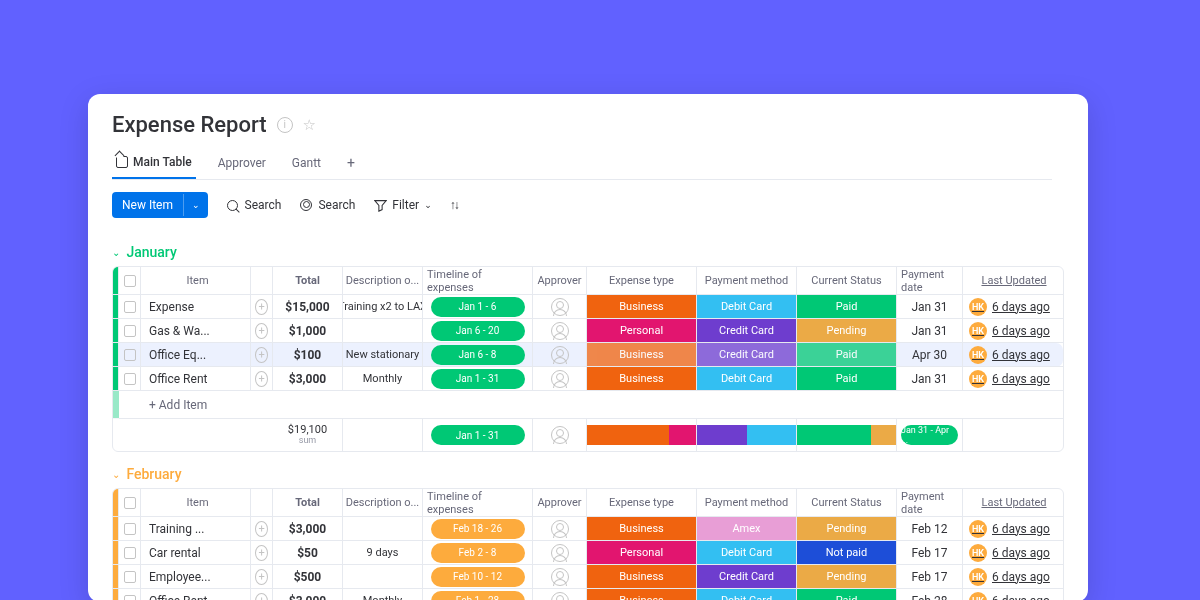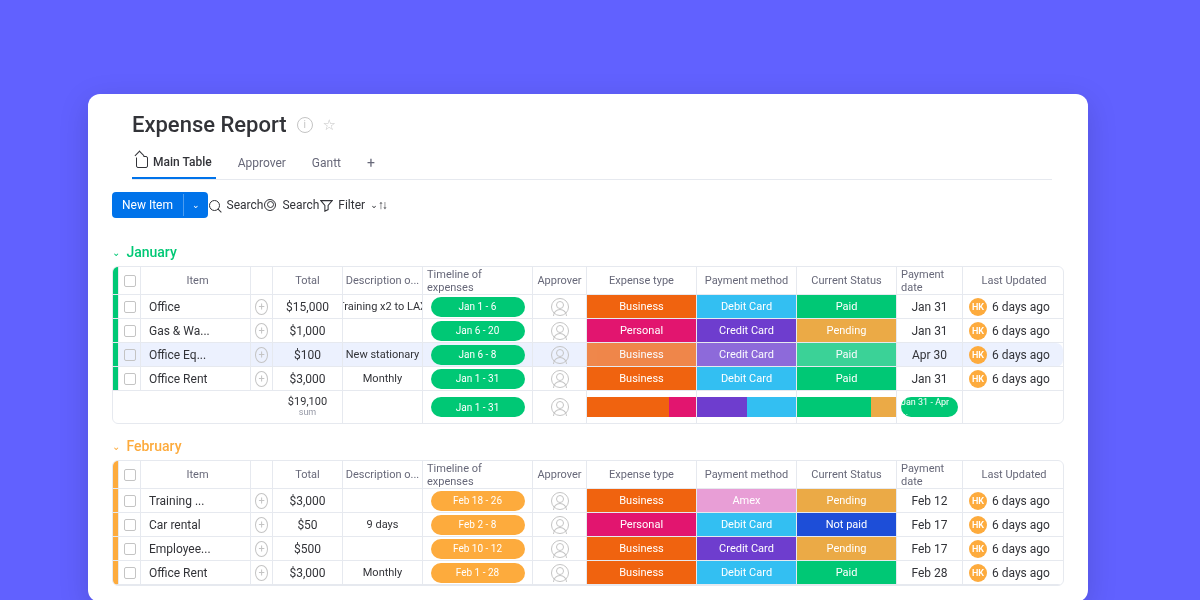--- a/index.html
+++ b/index.html
@@ -1,29 +1,29 @@
 <!DOCTYPE html>
 <html><head>
 <meta charset="utf-8">
 <style>
 * { box-sizing: border-box; margin: 0; padding: 0; }
 body { background: #6161ff; font-family: -apple-system, BlinkMacSystemFont, "Segoe UI", Roboto, sans-serif; overflow: hidden; }
 .board-window { position: absolute; top: 94px; left: 88px; width: 1000px; height: 508px; background: #fff; border-radius: 12px; overflow: hidden; box-shadow: 0 8px 30px rgba(0,0,0,0.15); }
-.header { padding: 18px 36px 0 24px; margin-left: 20px; }
+.header { padding: 18px 36px 0 24px; }
 .title-row { display: flex; align-items: center; gap: 10px; }
 .title { font-size: 22px; font-weight: 500; color: #323338; }
 .title-icon { width: 16px; height: 16px; border: 1.5px solid #c4c4c4; border-radius: 50%; display: flex; align-items: center; justify-content: center; font-size: 10px; color: #c4c4c4; }
 .star-icon { font-size: 15px; color: #c4c4c4; cursor: pointer; }
 .tabs-row { display: flex; gap: 18px; margin-top: 12px; border-bottom: 1px solid #e6e9ef; font-size: 12px; color: #676879; }
 .tab { padding: 6px 4px 8px 4px; cursor: pointer; display: flex; align-items: center; gap: 5px; }
 .tab.active { color: #323338; border-bottom: 2px solid #0073ea; font-weight: 500; }
 .tab-home { width: 12px; height: 12px; border: 1.2px solid currentColor; border-radius: 2px; position: relative; }
 .tab-home::before { content: ""; position: absolute; top: -5px; left: -1px; width: 6px; height: 6px; border-top: 1.2px solid currentColor; border-left: 1.2px solid currentColor; transform: rotate(45deg); background: #fff; }
 .tab-plus { font-size: 14px; color: #676879; }
-.toolbar { display: flex; align-items: center; padding: 12px 24px; }
+.toolbar { display: flex; align-items: center; gap: 18px; padding: 12px 24px; }
 .new-item-btn { display: flex; align-items: center; background: #0073ea; color: #fff; border-radius: 4px; font-size: 12px; overflow: hidden; cursor: pointer; }
 .new-item-btn .lbl { padding: 6px 10px; }
 .new-item-btn .chev { padding: 6px 8px; border-left: 1px solid rgba(255,255,255,.3); font-size: 9px; }
 .tool { display: flex; align-items: center; gap: 5px; font-size: 12px; color: #323338; cursor: pointer; }
 .tool-icon { width: 14px; height: 14px; display: flex; align-items: center; justify-content: center; }
 .search-glass { width: 11px; height: 11px; border: 1.3px solid #323338; border-radius: 50%; position: relative; }
 .search-glass::after { content: ""; position: absolute; width: 5px; height: 1.3px; background: #323338; bottom: -2px; right: -3px; transform: rotate(45deg); }
 .person-icon { width: 12px; height: 12px; border: 1.3px solid #323338; border-radius: 50%; position: relative; }
 .person-icon::after { content:""; position:absolute; width:5px; height:5px; border:1.3px solid #323338; border-radius:50%; top:1px; left:2px; }
 .filter-icon svg { width: 13px; height: 13px; }
@@ -41,34 +41,34 @@
 .row.header-row > div { min-height: 28px; }
 .row.footer-row > div { min-height: 32px; border-bottom: none; }
 .row > .col-stripe { padding: 0; }
 .group-green .col-stripe { background: #00c875; }
 .group-orange .col-stripe { background: #fdab3d; }
 .row > .col-check { justify-content: center; }
 .checkbox { width: 12px; height: 12px; border: 1px solid #c4c4c4; border-radius: 2px; }
 .row > .col-item { justify-content: flex-start; padding-left: 8px; white-space: nowrap; overflow: hidden; text-overflow: ellipsis; }
 .row > .col-add { justify-content: center; }
 .add-circle { width: 16px; height: 16px; border: 1.3px solid #c4c4c4; border-radius: 50%; display: flex; align-items: center; justify-content: center; font-size: 11px; color: #c4c4c4; }
-.row > .col-total { justify-content: center; }
+.row > .col-total { justify-content: center; font-weight: bold; }
 .row > .col-desc { justify-content: center; font-size: 11px; white-space: nowrap; overflow: hidden; }
 .row > .col-timeline { justify-content: center; }
 .pill { width: 94px; height: 20px; border-radius: 10px; display: flex; align-items: center; justify-content: center; color: #fff; font-size: 10px; }
 .pill-green { background: #00c875; }
 .pill-orange { background: #fdab3d; }
 .pill-small { width: 72px; font-size: 9px; }
 .row > .col-approver { justify-content: center; }
 .avatar-ph { width: 18px; height: 18px; border: 1.3px solid #c4c4c4; border-radius: 50%; position: relative; }
 .avatar-ph::before { content:""; position:absolute; width:6px; height:6px; border:1.2px solid #c4c4c4; border-radius:50%; top:2px; left:4.5px;}
 .avatar-ph::after { content:""; position:absolute; width:12px; height:6px; border:1.2px solid #c4c4c4; border-bottom:none; border-radius:7px 7px 0 0; bottom:-1px; left:1.5px;}
 .row > .col-tag { padding: 0; color: #fff; font-size: 11px; text-align: center; }
 .tag-fill { width: 100%; height: 100%; display: flex; align-items: center; justify-content: center; }
-.row > .col-lastup { justify-content: flex-start; gap: 5px; padding-left: 6px; border-right: none; }
+.row > .col-lastup { justify-content: flex-start; gap: 5px; padding-left: 6px; border-right: none; text-decoration: underline; }
 .avatar-hk { width: 18px; height: 18px; border-radius: 50%; background: #fdab3d; color: #fff; font-size: 9px; font-weight: 600; display: flex; align-items: center; justify-content: center; }
 .row.highlight { background: #ecf1fe; border-radius: 7px; }
 .row.highlight .tag-fill { opacity: 0.75; }
 .add-item-row { display: grid; grid-template-columns: 6px 22px 1fr; border-top: none; }
 .add-item-row > div { border-bottom: 1px solid #e6e9ef; min-height: 28px; display:flex; align-items:center;}
 .add-item-label { font-size: 12px; color: #676879; padding-left: 8px; }
 .sum-cell { flex-direction: column; font-size: 11px; line-height: 1.1; }
 .sum-cell .sum-label { font-size: 9px; color: #9699a6; }
 .dist-bar { width: 100%; height: 20px; display: flex; }
 .dist-bar span { display:block; height:100%; }
@@ -155,21 +155,21 @@
     <div class="col-tag" style="color:#676879">Current Status</div>
     <div class="col-date">Payment date</div>
     <div class="col-lastup" style="justify-content:center;color:#676879">Last Updated</div>
   </div>
           <div class="row-wrap">
             <div class="row ">
       <div class="col-stripe"></div>
       <div class="col-check">
                 <span class="checkbox"></span>
               </div>
-      <div class="col-item">Office</div>
+      <div class="col-item">Expense</div>
       <div class="col-add">
                 <span class="add-circle">+</span>
               </div>
       <div class="col-total">$15,000</div>
       <div class="col-desc">Training x2 to LAX</div>
       <div class="col-timeline">
                 <span class="pill pill-green">Jan 1 - 6</span>
               </div>
       <div class="col-approver">
                 <span class="avatar-ph"></span>
@@ -285,20 +285,25 @@
       <div class="col-tag">
                 <div class="tag-fill" style="background:#00c875">Paid</div>
               </div>
       <div class="col-date">Jan 31</div>
       <div class="col-lastup">
                 <span class="avatar-hk">HK</span>
                 <span>6 days ago</span>
               </div>
     </div>
           </div>
+          <div class="add-item-row">
+    <div class="col-stripe" style="opacity:.4"></div>
+    <div></div>
+    <div class="add-item-label">+ Add Item</div>
+  </div>
           <div class="row footer-row">
     <div style="border:none;background:transparent"></div>
     <div style="border:none"></div>
     <div style="border:none"></div>
     <div style="border:none"></div>
     <div class="sum-cell">
               <span>$19,100</span>
               <span class="sum-label">sum</span>
             </div>
     <div></div>

